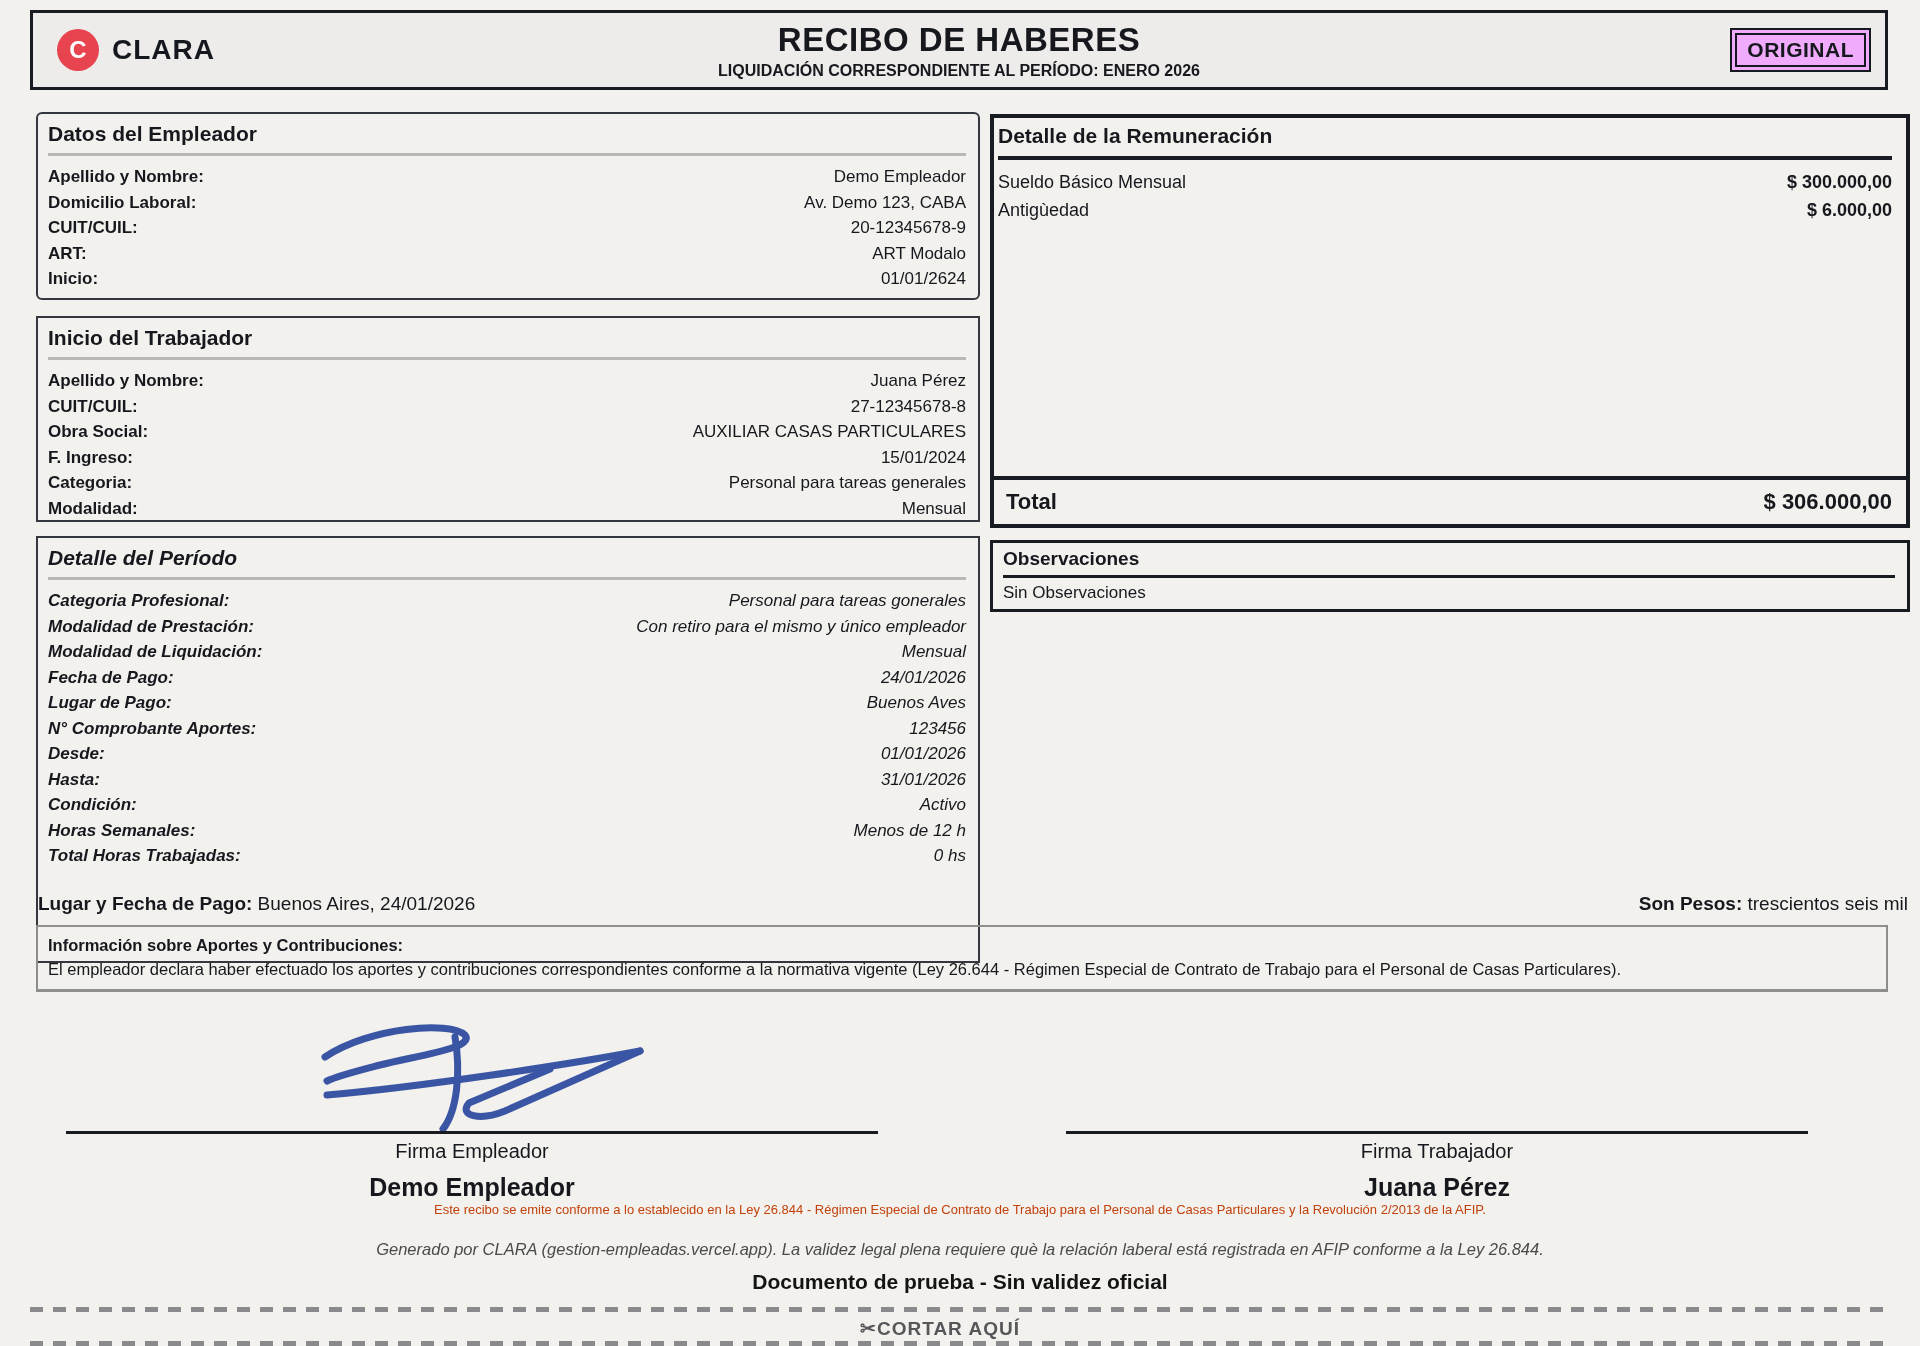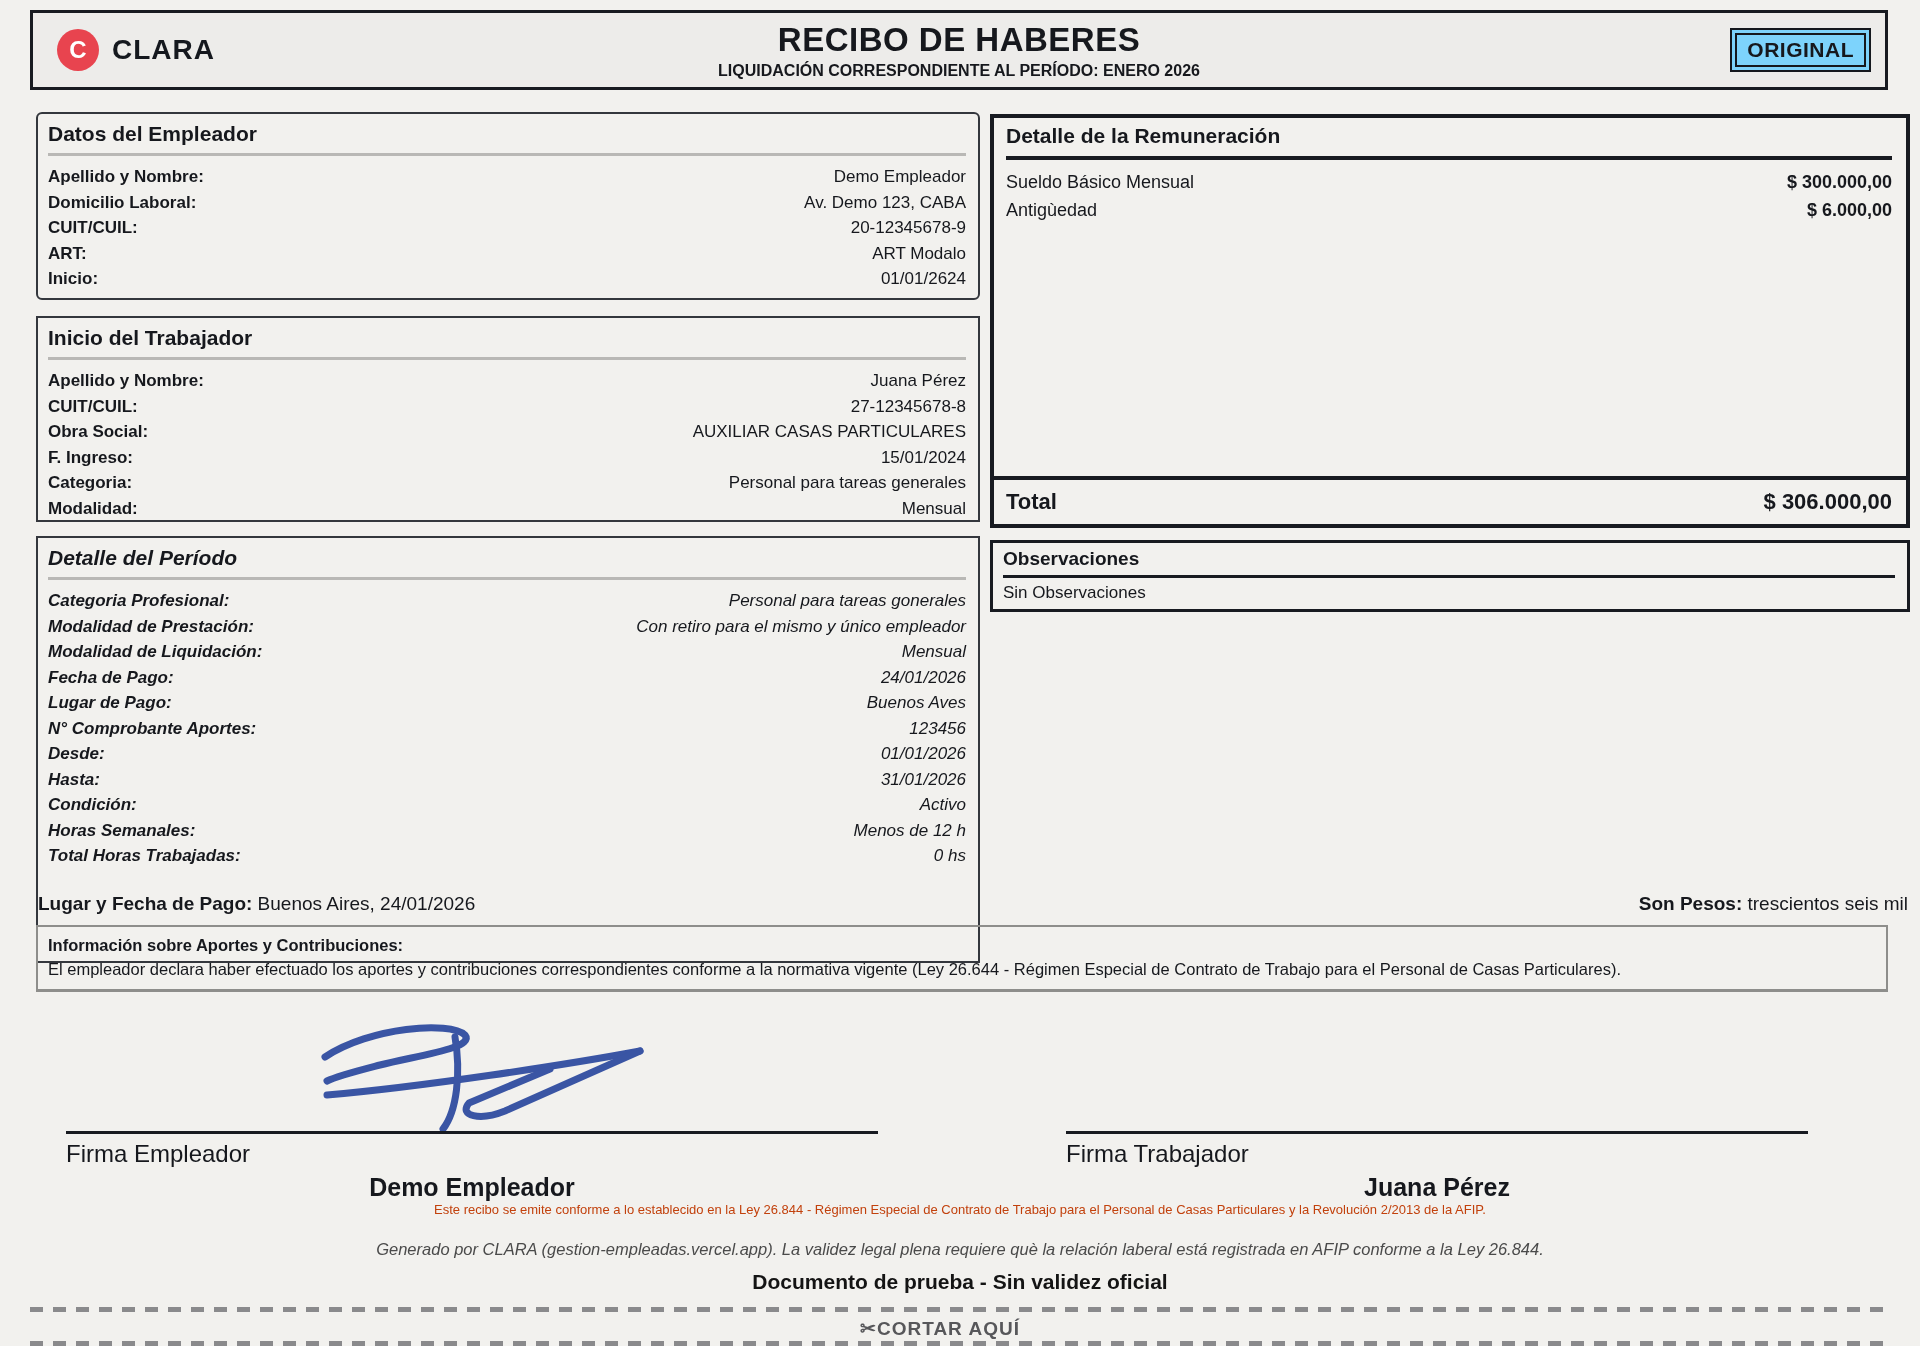--- a/index.html
+++ b/index.html
@@ -27,42 +27,42 @@
   }
   .brand { font-size:28px; font-weight:bold; letter-spacing:1px; color:#15181e; }
   .title-block {
     position:absolute; left:50%; top:50%; transform:translate(-50%,-50%);
     text-align:center; white-space:nowrap;
   }
   .doc-title { font-size:33px; font-weight:bold; letter-spacing:0.5px; }
   .doc-subtitle { font-size:16px; font-weight:bold; margin-top:3px; }
   .badge-outer {
     position:absolute; right:14px; top:50%; transform:translateY(-50%);
-    border:2px solid #15181e; padding:3px; background:#7dd3fc;
+    border:2px solid #15181e; padding:3px; background:#f0abfc;
   }
   .badge-inner {
     border:2px solid #15181e; padding:3px 10px;
     font-size:21px; font-weight:bold; letter-spacing:0.5px;
   }
   
   .box {
     position:absolute; border:2px solid #34373d; background:transparent;
     padding:8px 12px 0 10px;
   }
   .box h2 {
     font-size:21px; font-weight:bold;
     border-bottom:3px solid #b9b8b5; padding-bottom:7px; margin-bottom:8px;
   }
   .kv-row { display:flex; justify-content:space-between; font-size:17px; line-height:25.5px; }
   .kv-row .k { font-weight:bold; }
   .kv-row .v { font-weight:normal; text-align:right; }
   
   .box-remu {
     position:absolute; left:990px; top:114px; width:920px; height:414px;
-    border:4px solid #181b21; padding:6px 14px 0 12px;
+    border:4px solid #181b21; padding:6px 14px 0 4px;
   }
   .box-remu h2 {
     font-size:21px; font-weight:bold;
     border-bottom:4px solid #181b21; padding-bottom:8px; margin-bottom:8px;
   }
   .remu-row { display:flex; justify-content:space-between; font-size:18px; line-height:28px; }
   .remu-row .concept { font-weight:normal; }
   .remu-row .amount { font-weight:bold; }
   .total-row {
     position:absolute; left:0; right:0; bottom:0;
@@ -90,21 +90,21 @@
     position:absolute; left:36px; top:925px; width:1852px;
     border:2px solid #8e8e8b; border-bottom-width:3px;
     padding:6px 10px 8px 10px; font-size:16.5px; line-height:24px;
   }
   .info-box .info-title { font-weight:bold; }
   
   .sig-svg { position:absolute; left:295px; top:1015px; }
   .sig-line { position:absolute; top:1131px; border-top:3px solid #181b21; }
   .sig-line.left { left:66px; width:812px; }
   .sig-line.right { left:1066px; width:742px; }
-  .sig-label { position:absolute; text-align:left; font-size:24px; }
+  .sig-label { position:absolute; text-align:center; font-size:20px; }
   .sig-label.left { left:66px; width:812px; top:1140px; }
   .sig-label.right { left:1066px; width:742px; top:1140px; }
   .sig-name { position:absolute; text-align:center; font-size:25px; font-weight:bold; }
   .sig-name.left { left:66px; width:812px; top:1173px; }
   .sig-name.right { left:1066px; width:742px; top:1173px; }
   
   .footer-line { position:absolute; left:0; width:1920px; text-align:center; }
   .legal-line { top:1202px; font-size:13px; color:#c2410c; }
   .generated-line { top:1240px; font-size:16.5px; font-style:italic; color:#4a4a4a; }
   .testdoc-line { top:1270px; font-size:21px; font-weight:bold; color:#141414; }

